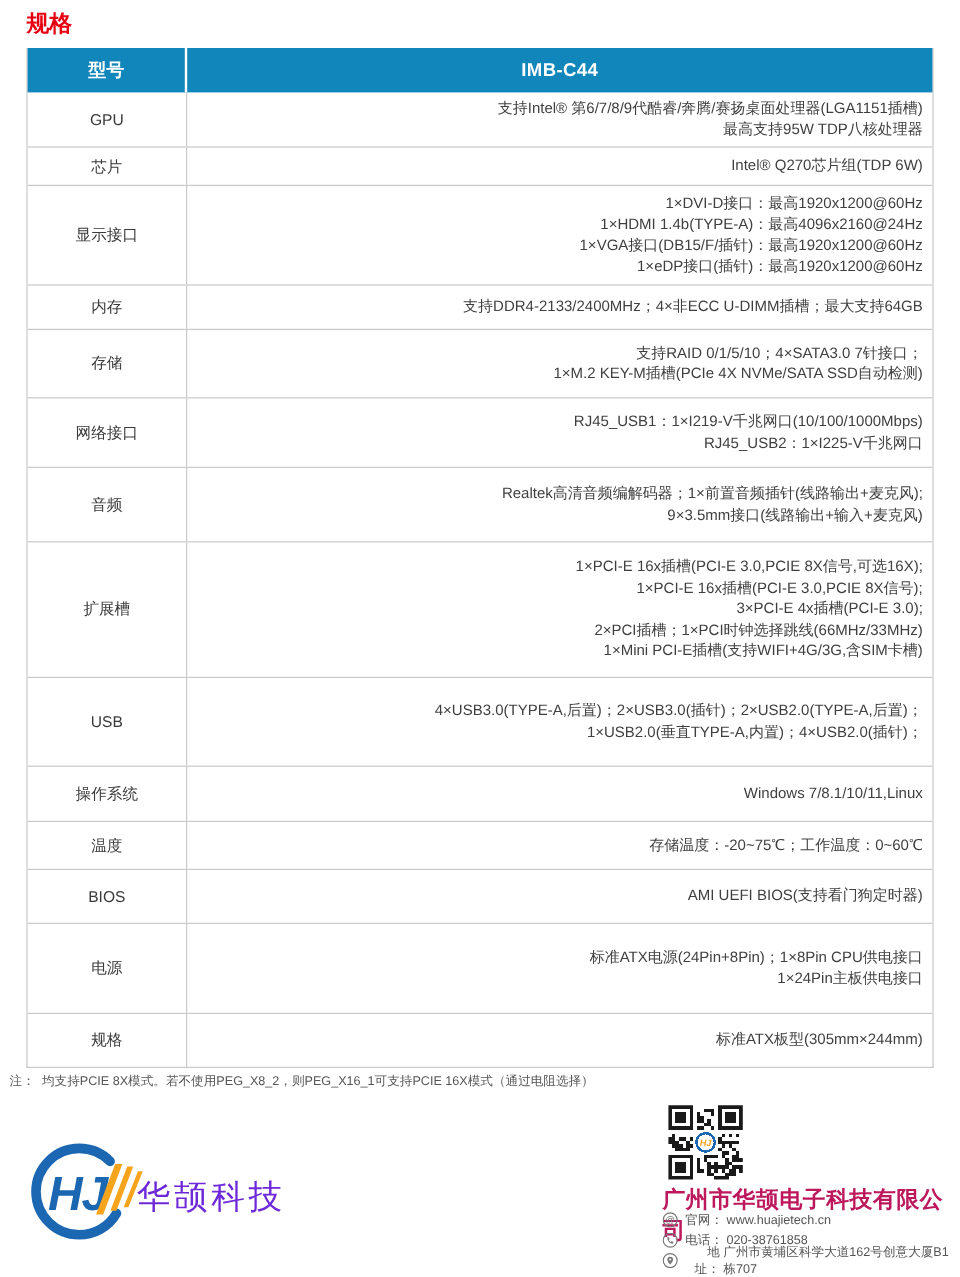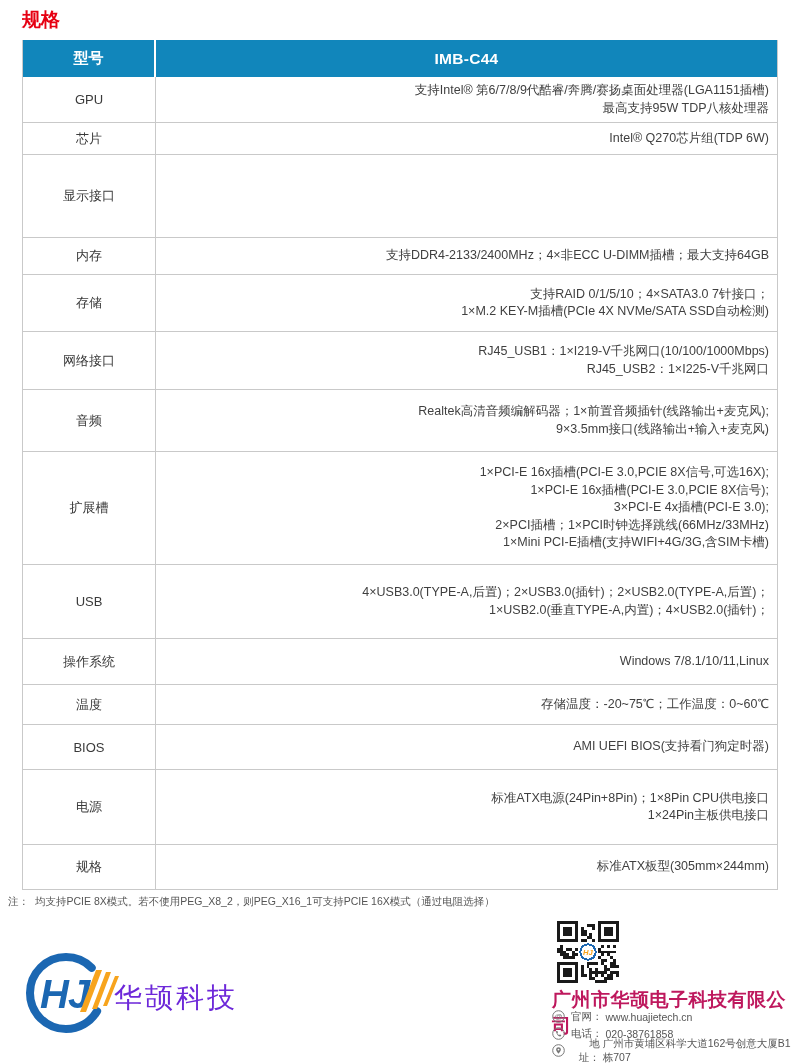--- a/index.html
+++ b/index.html
@@ -69,20 +69,26 @@
 
     <div class="row r1">
       <div class="cell label">芯片</div>
       <div class="cell content">
             <div>Intel® Q270芯片组(TDP 6W)</div>
           </div>
     </div>
 
     <div class="row r2">
       <div class="cell label">显示接口</div>
+      <div class="cell content">
+            <div>1×DVI-D接口：最高1920x1200@60Hz</div>
+            <div>1×HDMI 1.4b(TYPE-A)：最高4096x2160@24Hz</div>
+            <div>1×VGA接口(DB15/F/插针)：最高1920x1200@60Hz</div>
+            <div>1×eDP接口(插针)：最高1920x1200@60Hz</div>
+          </div>
     </div>
 
     <div class="row r3">
       <div class="cell label">内存</div>
       <div class="cell content">
             <div>支持DDR4-2133/2400MHz；4×非ECC U-DIMM插槽；最大支持64GB</div>
           </div>
     </div>
 
     <div class="row r4">

